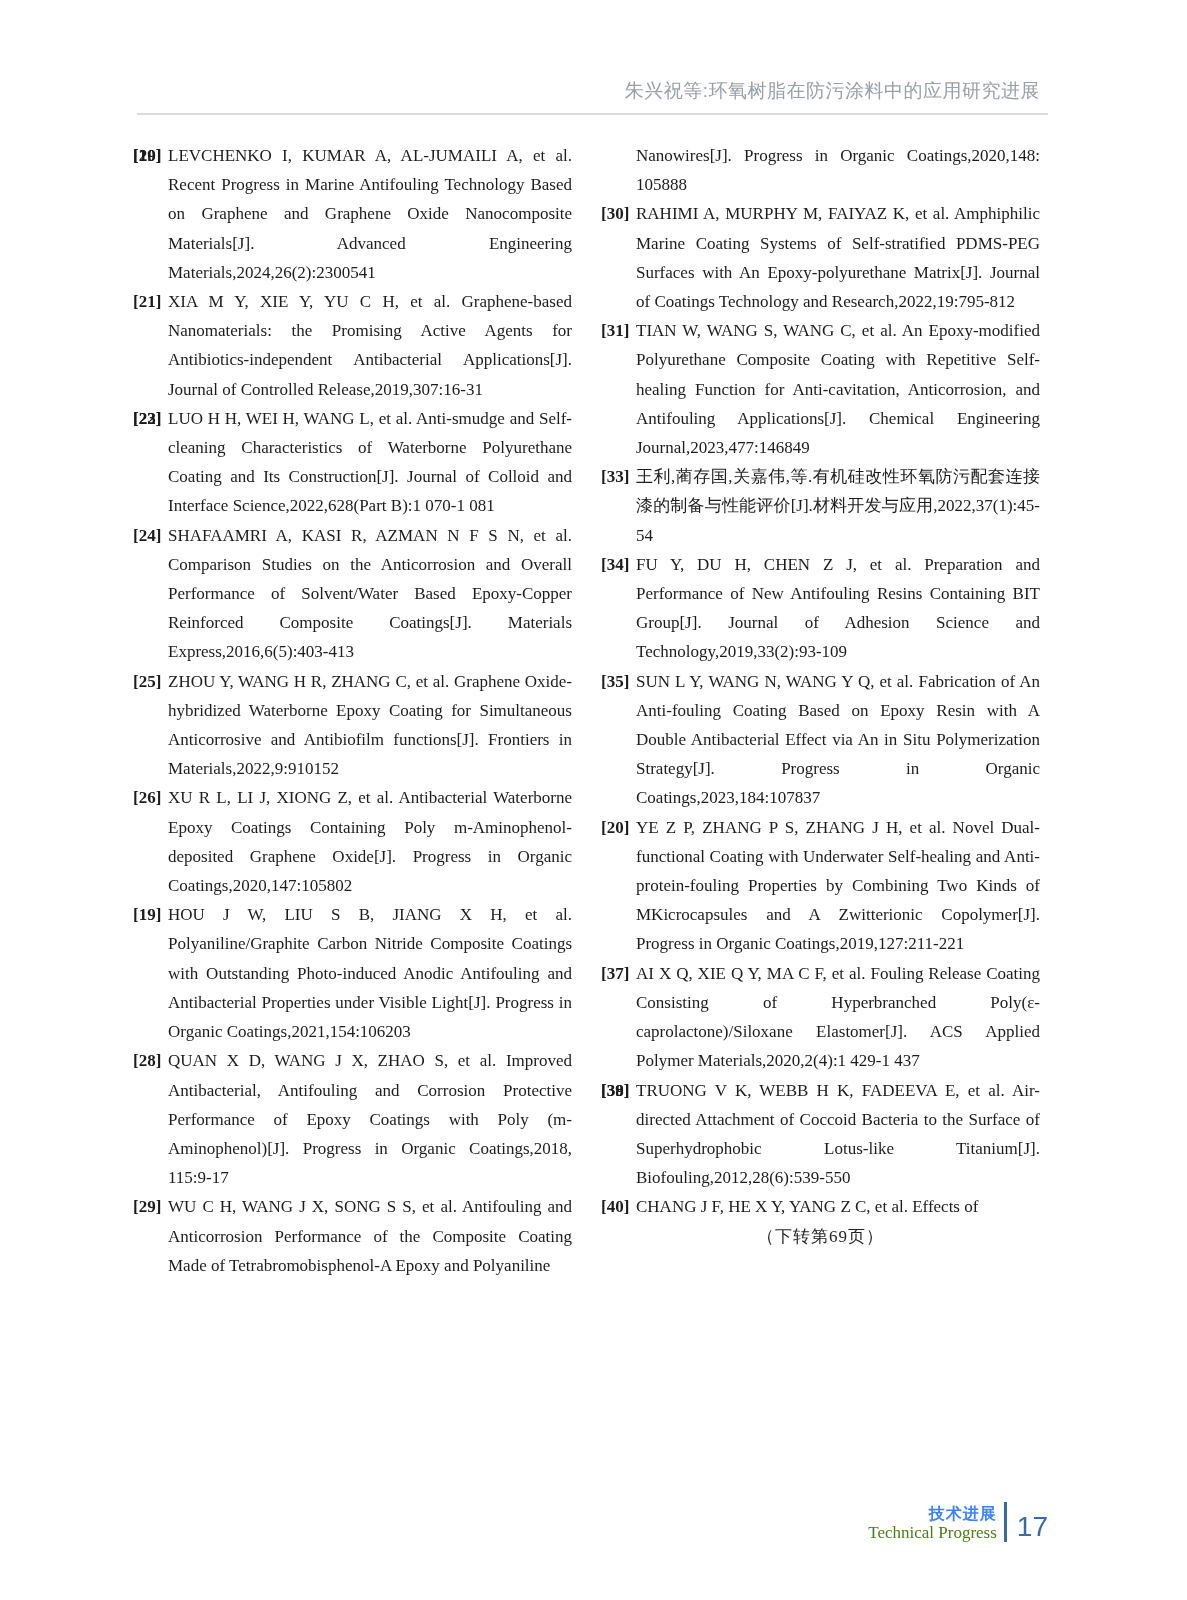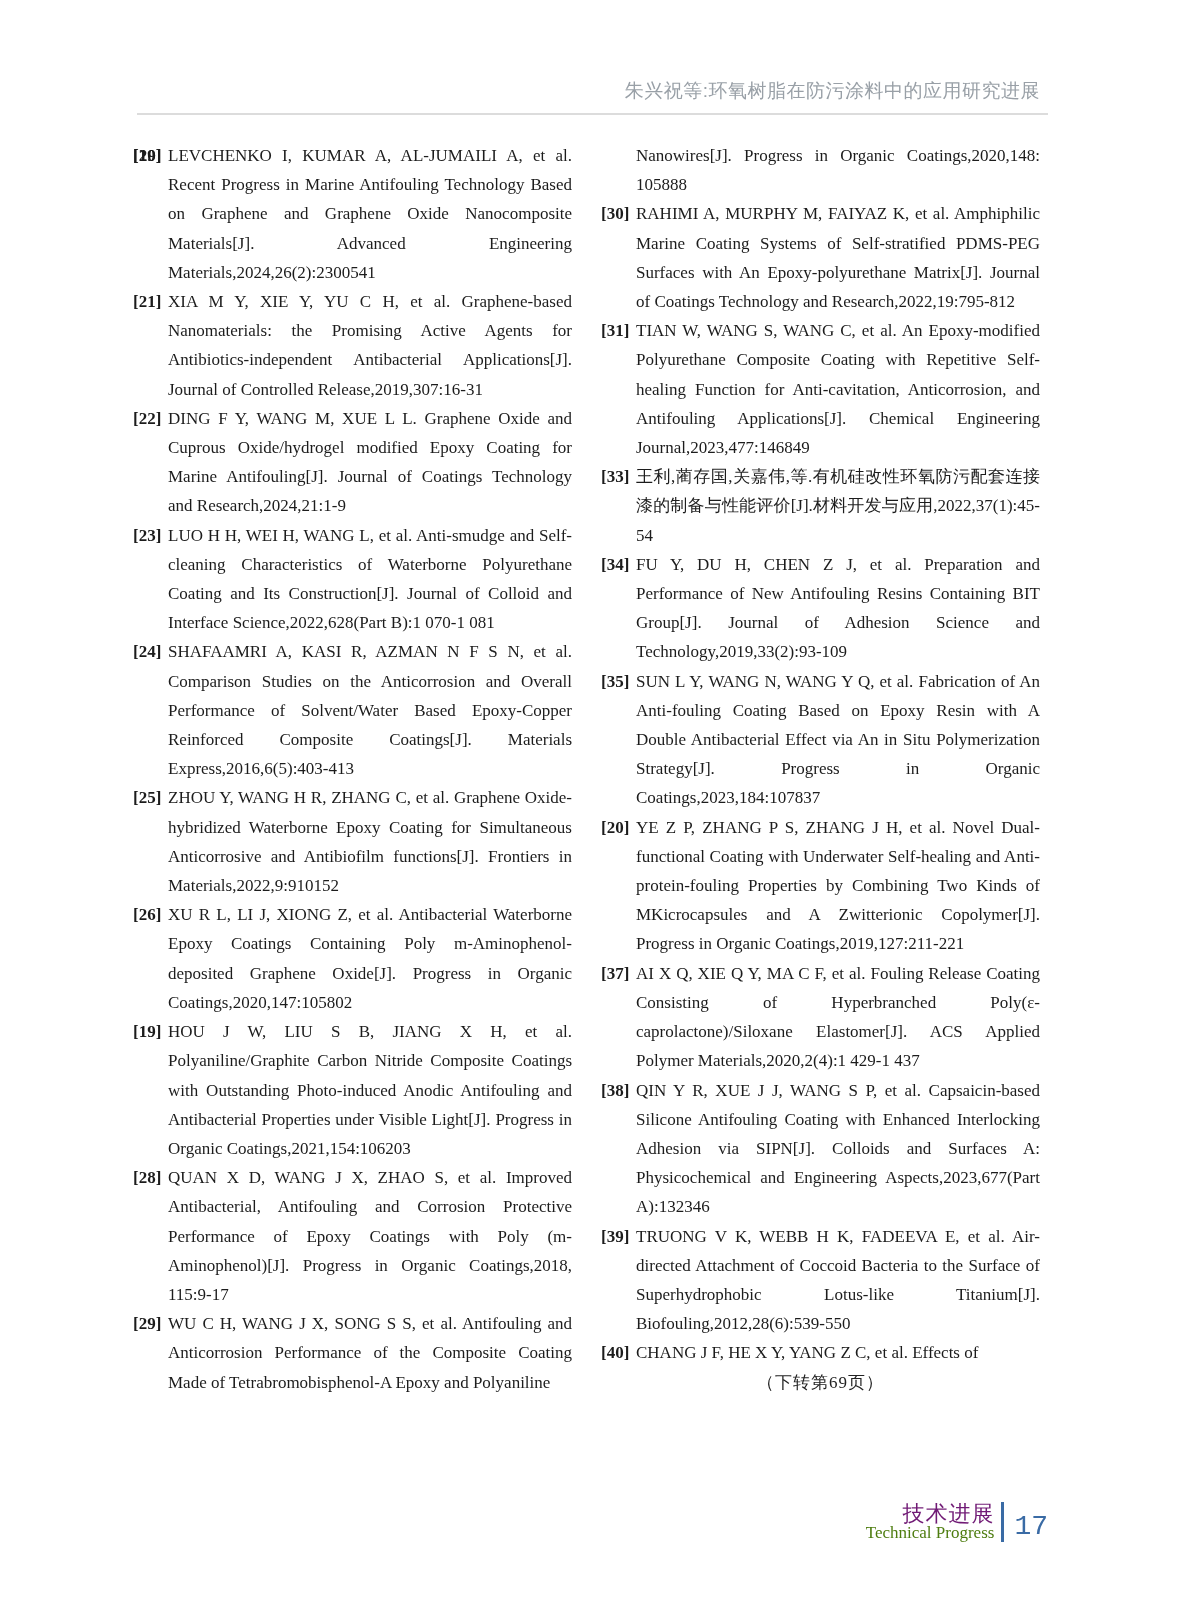--- a/index.html
+++ b/index.html
@@ -65,80 +65,80 @@
   .footer {
     position: absolute;
     top: 1502px;
     right: 139px;
     display: flex;
     align-items: flex-start;
   }
   .footer-section { text-align: right; }
   .footer-cn {
     font-family: "Liberation Sans", sans-serif;
-    font-weight: normal;
-    font-size: 22px;
+    font-weight: bold;
+    font-size: 16px;
     line-height: 24px;
     letter-spacing: 1px;
-    color: #701a75;
+    color: #3b82f6;
   }
   .footer-en {
     font-family: Liberation Serif, serif;
     font-size: 17px;
     line-height: 14px;
     color: #4d7c0f;
   }
   .footer-bar {
     width: 3px;
     height: 40px;
     background: #3a6ba5;
     margin-left: 7px;
     margin-right: 10px;
   }
   .page-num {
-    font-family: Liberation Mono, monospace;
+    font-family: Liberation Sans, sans-serif;
     font-size: 28px;
     color: #3a6ba5;
     margin-top: 9px;
   }
 </style>
 </head>
 <body>
 
 <div class="page">
 
   <div class="running-head">朱兴祝等:环氧树脂在防污涂料中的应用研究进展</div>
 
   <div class="head-rule"></div>
 
   <div class="columns">
     <div class="col" id="col-left">
         <div class="ref"><span class="ref-num">[19]</span></div>
         <div class="ref"><span class="ref-num">[20]</span><span class="ref-text">LEVCHENKO I, KUMAR A, AL-JUMAILI A, et al. Recent Progress in Marine Antifouling Technology Based on Graphene and Graphene Oxide Nanocomposite Materials[J]. Advanced Engineering Materials,2024,26(2):2300541</span></div>
         <div class="ref"><span class="ref-num">[21]</span><span class="ref-text">XIA M Y, XIE Y, YU C H, et al. Graphene-based Nanomaterials: the Promising Active Agents for Antibiotics-independent Antibacterial Applications[J]. Journal of Controlled Release,2019,307:16-31</span></div>
-        <div class="ref"><span class="ref-num">[22]</span><span class="ref-text">DING F Y, WANG M, XUE L L. Graphene Oxide and Cuprous Oxide/hydrogel modified Epoxy Coating for Marine Antifouling[J]. Journal of Coatings Technology and Research,2024,21:1-9</span></div>
+        <div class="ref"><span class="ref-num">[22]</span></div>
         <div class="ref"><span class="ref-num">[23]</span><span class="ref-text">LUO H H, WEI H, WANG L, et al. Anti-smudge and Self-cleaning Characteristics of Waterborne Polyurethane Coating and Its Construction[J]. Journal of Colloid and Interface Science,2022,628(Part B):1 070-1 081</span></div>
         <div class="ref"><span class="ref-num">[24]</span><span class="ref-text">SHAFAAMRI A, KASI R, AZMAN N F S N, et al. Comparison Studies on the Anticorrosion and Overall Performance of Solvent/Water Based Epoxy-Copper Reinforced Composite Coatings[J]. Materials Express,2016,6(5):403-413</span></div>
         <div class="ref"><span class="ref-num">[25]</span><span class="ref-text">ZHOU Y, WANG H R, ZHANG C, et al. Graphene Oxide-hybridized Waterborne Epoxy Coating for Simultaneous Anticorrosive and Antibiofilm functions[J]. Frontiers in Materials,2022,9:910152</span></div>
         <div class="ref"><span class="ref-num">[26]</span><span class="ref-text">XU R L, LI J, XIONG Z, et al. Antibacterial Waterborne Epoxy Coatings Containing Poly m-Aminophenol-deposited Graphene Oxide[J]. Progress in Organic Coatings,2020,147:105802</span></div>
         <div class="ref"><span class="ref-num">[19]</span><span class="ref-text">HOU J W, LIU S B, JIANG X H, et al. Polyaniline/Graphite Carbon Nitride Composite Coatings with Outstanding Photo-induced Anodic Antifouling and Antibacterial Properties under Visible Light[J]. Progress in Organic Coatings,2021,154:106203</span></div>
         <div class="ref"><span class="ref-num">[28]</span><span class="ref-text">QUAN X D, WANG J X, ZHAO S, et al. Improved Antibacterial, Antifouling and Corrosion Protective Performance of Epoxy Coatings with Poly (m-Aminophenol)[J]. Progress in Organic Coatings,2018, 115:9-17</span></div>
         <div class="ref"><span class="ref-num">[29]</span><span class="ref-text">WU C H, WANG J X, SONG S S, et al. Antifouling and Anticorrosion Performance of the Composite Coating Made of Tetrabromobisphenol-A Epoxy and Polyaniline</span></div>
       </div>
     <div class="col" id="col-right">
       <div id="right-list">
           <div class="ref"><span class="ref-num"></span><span class="ref-text">Nanowires[J]. Progress in Organic Coatings,2020,148: 105888</span></div>
           <div class="ref"><span class="ref-num">[30]</span><span class="ref-text">RAHIMI A, MURPHY M, FAIYAZ K, et al. Amphiphilic Marine Coating Systems of Self-stratified PDMS-PEG Surfaces with An Epoxy-polyurethane Matrix[J]. Journal of Coatings Technology and Research,2022,19:795-812</span></div>
           <div class="ref"><span class="ref-num">[31]</span><span class="ref-text">TIAN W, WANG S, WANG C, et al. An Epoxy-modified Polyurethane Composite Coating with Repetitive Self-healing Function for Anti-cavitation, Anticorrosion, and Antifouling Applications[J]. Chemical Engineering Journal,2023,477:146849</span></div>
           <div class="ref"><span class="ref-num">[33]</span><span class="ref-text">王利,蔺存国,关嘉伟,等.有机硅改性环氧防污配套连接漆的制备与性能评价[J].材料开发与应用,2022,37(1):45-54</span></div>
           <div class="ref"><span class="ref-num">[34]</span><span class="ref-text">FU Y, DU H, CHEN Z J, et al. Preparation and Performance of New Antifouling Resins Containing BIT Group[J]. Journal of Adhesion Science and Technology,2019,33(2):93-109</span></div>
           <div class="ref"><span class="ref-num">[35]</span><span class="ref-text">SUN L Y, WANG N, WANG Y Q, et al. Fabrication of An Anti-fouling Coating Based on Epoxy Resin with A Double Antibacterial Effect via An in Situ Polymerization Strategy[J]. Progress in Organic Coatings,2023,184:107837</span></div>
           <div class="ref"><span class="ref-num">[20]</span><span class="ref-text">YE Z P, ZHANG P S, ZHANG J H, et al. Novel Dual-functional Coating with Underwater Self-healing and Anti-protein-fouling Properties by Combining Two Kinds of MKicrocapsules and A Zwitterionic Copolymer[J]. Progress in Organic Coatings,2019,127:211-221</span></div>
           <div class="ref"><span class="ref-num">[37]</span><span class="ref-text">AI X Q, XIE Q Y, MA C F, et al. Fouling Release Coating Consisting of Hyperbranched Poly(ε-caprolactone)/Siloxane Elastomer[J]. ACS Applied Polymer Materials,2020,2(4):1 429-1 437</span></div>
-          <div class="ref"><span class="ref-num">[38]</span><span class="ref-text">QIN Y R, XUE J J, WANG S P, et al. Capsaicin-based Silicone Antifouling Coating with Enhanced Interlocking Adhesion via SIPN[J]. Colloids and Surfaces A: Physicochemical and Engineering Aspects,2023,677(Part A):132346</span></div>
+          <div class="ref"><span class="ref-num">[38]</span></div>
           <div class="ref"><span class="ref-num">[39]</span><span class="ref-text">TRUONG V K, WEBB H K, FADEEVA E, et al. Air-directed Attachment of Coccoid Bacteria to the Surface of Superhydrophobic Lotus-like Titanium[J]. Biofouling,2012,28(6):539-550</span></div>
           <div class="ref"><span class="ref-num">[40]</span><span class="ref-text">CHANG J F, HE X Y, YANG Z C, et al. Effects of</span></div>
         </div>
       <div class="cont-note">（下转第69页）</div>
     </div>
   </div>
 
   <div class="footer">
     <div class="footer-section">
       <div class="footer-cn">技术进展</div>

